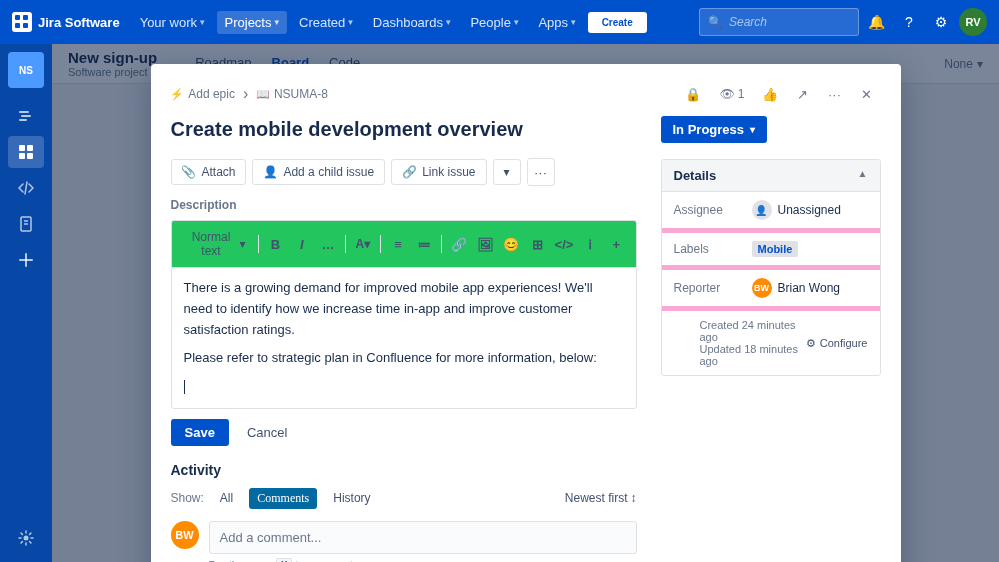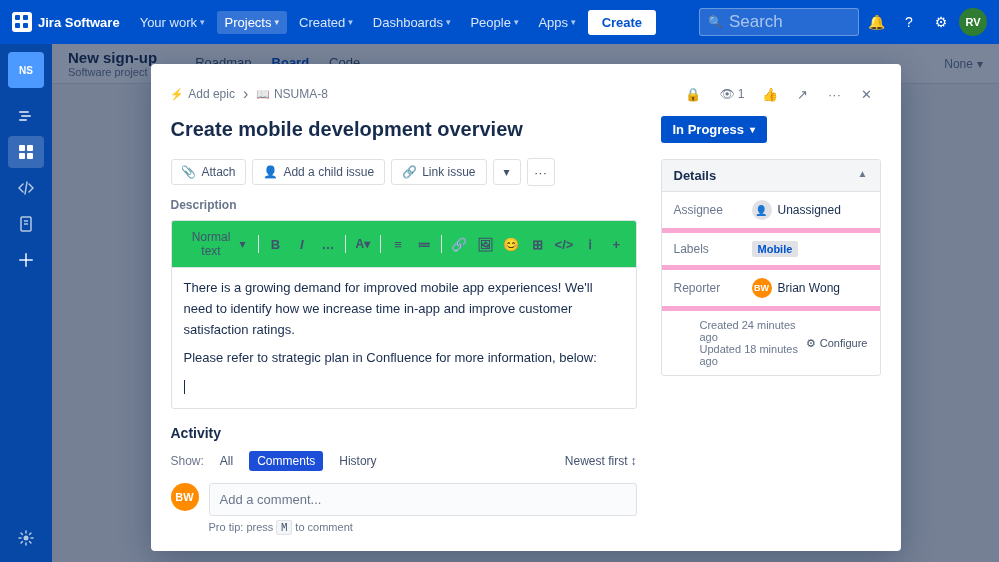--- a/index.html
+++ b/index.html
@@ -114,21 +114,21 @@
       font-size: 11px;
       font-weight: 700;
       cursor: pointer;
     }
     .create-btn {
       background: white;
       color: #0052CC;
       border: none;
       border-radius: 3px;
       padding: 5px 14px;
-      font-size: 13px;
+      font-size: 10px;
       font-weight: 600;
       cursor: pointer;
     }
 
     
     .main-layout {
       display: flex;
       flex: 1;
       overflow: hidden;
     }
@@ -489,22 +489,23 @@
     .activity-filter-btn {
       padding: 3px 8px;
       border-radius: 3px;
       font-size: 12px;
       color: #42526E;
       cursor: pointer;
       background: none;
       border: none;
     }
     .activity-filter-btn.active {
-      background: #1d4ed8;
+      background: #0369a1;
       color: white;
+      font-family: Liberation Serif, serif;
     }
     .activity-sort {
       margin-left: auto;
       display: flex;
       align-items: center;
       gap: 3px;
       font-size: 12px;
       color: #42526E;
       cursor: pointer;
     }
@@ -703,21 +704,21 @@
       <span class="nav-chevron">▾</span>
     </div>
     <div class="nav-item">
       <span>Apps</span>
       <span class="nav-chevron">▾</span>
     </div>
     <button class="create-btn">Create</button>
     <div class="nav-spacer"></div>
     <div class="nav-search">
       <span style="font-size:12px;">🔍</span>
-      <span style="font-size:17px;color:rgba(255,255,255,0.6);">Search</span>
+      <span style="font-size:12px;color:rgba(255,255,255,0.6);font-style:italic;">Search</span>
     </div>
     <div class="nav-icon-btn">🔔</div>
     <div class="nav-icon-btn">?</div>
     <div class="nav-icon-btn">⚙</div>
     <div class="nav-avatar">RV</div>
   </div>
 
   <div class="main-layout">
 
     <div class="sidebar">
@@ -856,20 +857,24 @@
                 <button class="toolbar-btn">&lt;/&gt;</button>
                 <button class="toolbar-btn">ℹ</button>
                 <button class="toolbar-btn">+</button>
               </div>
               <div class="editor-area">
                 <p class="editor-paragraph">There is a growing demand for improved mobile app experiences! We'll need to identify how we increase time in-app and improve customer satisfaction ratings.</p>
                 <p class="editor-paragraph">
                   <span>Please refer to strategic plan in Confluence for more information, below:</span>
                 </p>
                 <span class="editor-cursor"></span>
+              </div>
+              <div class="editor-actions">
+                <button class="btn-save">Save</button>
+                <button class="btn-cancel">Cancel</button>
               </div>
 
               <div class="activity-section">
                 <div class="activity-header">Activity</div>
                 <div class="activity-filters">
                   <span class="activity-show-label">Show:</span>
                   <button class="activity-filter-btn">All</button>
                   <button class="activity-filter-btn active">Comments</button>
                   <button class="activity-filter-btn">History</button>
                   <div class="activity-sort">

